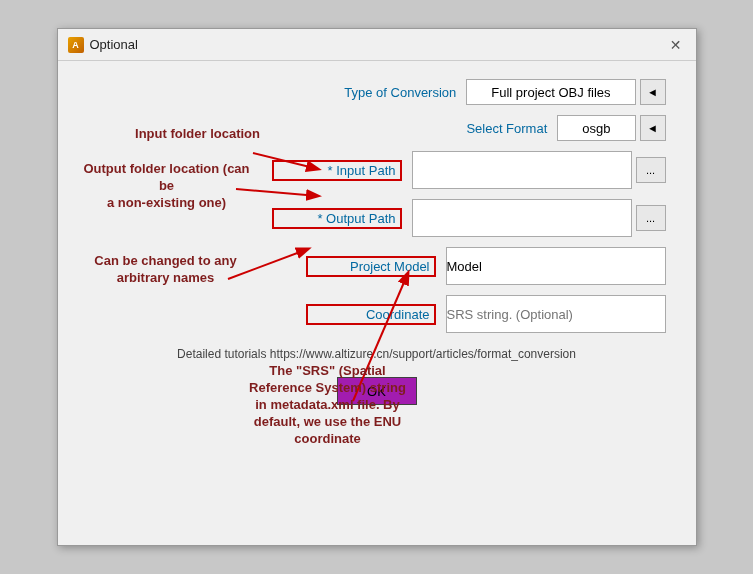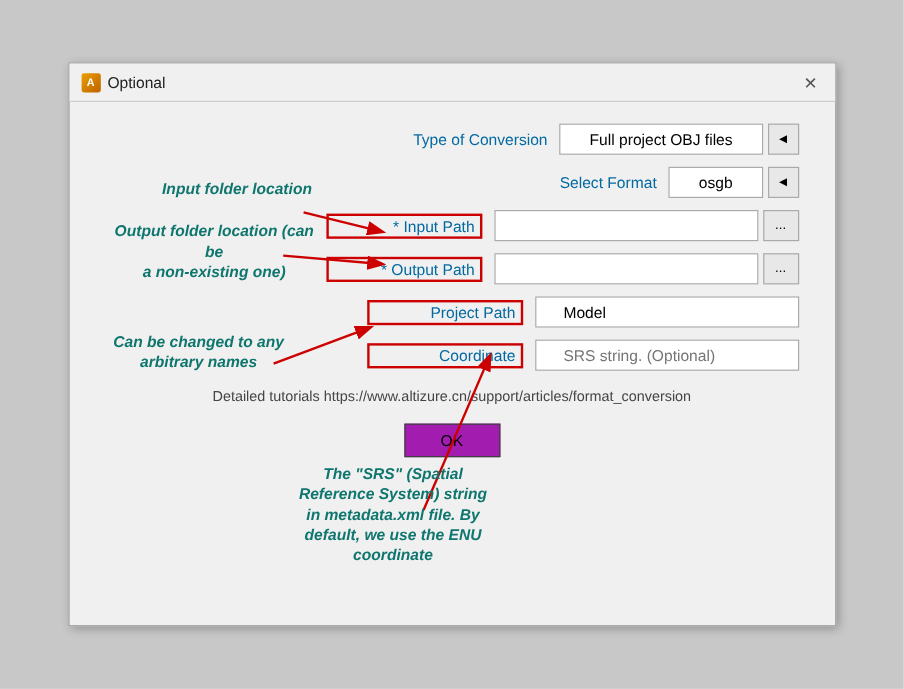--- a/index.html
+++ b/index.html
@@ -104,23 +104,23 @@
       background: #e8e8e8;
       display: flex;
       align-items: center;
       justify-content: center;
       cursor: pointer;
       font-size: 11px;
     }
     .text-input {
       border: 1px solid #aaa;
       background: white;
-      padding: 3px 23px;
-      font-size: 13px;
-      height: 26px;
+      padding: 3px 0;
+      font-size: 13px;
+      height: 38px;
       width: 180px;
       outline: none;
     }
     .text-input-wide {
       width: 220px;
     }
     .browse-btn {
       width: 30px;
       height: 26px;
       border: 1px solid #aaa;
@@ -150,26 +150,25 @@
       height: 28px;
       background: #a21caf;
       border: 1px solid #404040;
       cursor: pointer;
       font-size: 13px;
       text-align: center;
     }
     .annotation-callout {
       position: absolute;
       background: transparent;
-      color: #0f766e;
+      color: #7f1d1d;
       font-weight: bold;
       font-size: 13px;
       line-height: 1.3;
       text-align: center;
-      font-style: italic;
     }
     svg.arrows {
       position: absolute;
       top: 0; left: 0;
       width: 100%;
       height: 100%;
       pointer-events: none;
     }
   </style>
 </head>
@@ -200,21 +199,21 @@
         <marker id="arrowhead" markerWidth="8" markerHeight="6" refX="6" refY="3" orient="auto">
           <polygon points="0 0, 8 3, 0 6" fill="#cc0000"></polygon>
         </marker>
       </defs>
     </svg>
 
     <div class="annotation-callout" style="left: 60px; top: 65px; width: 160px;">
       <span>Input folder location</span>
     </div>
 
-    <div class="annotation-callout" style="left: 36px; top: 100px; width: 170px;">
+    <div class="annotation-callout" style="left: 24px; top: 100px; width: 170px;">
       <span>Output folder location (can be<br>a non-existing one)</span>
     </div>
 
     <div class="annotation-callout" style="left: 28px; top: 192px; width: 160px;">
       <span>Can be changed to any<br>arbitrary names</span>
     </div>
 
     <div class="annotation-callout" style="left: 185px; top: 302px; width: 170px; font-size:13px;">
       <span>The "SRS" (Spatial<br>Reference System) string<br>in metadata.xml file. By<br>default, we use the ENU<br>coordinate</span>
     </div>
@@ -249,21 +248,21 @@
 
     <div class="form-row">
       <span class="form-label highlight-box" style="border:2px solid #cc0000; padding: 1px 4px;">* Output Path</span>
       <div class="form-control-group">
         <input type="text" class="text-input text-input-wide" value="" style="">
         <div class="browse-btn">...</div>
       </div>
     </div>
 
     <div class="form-row">
-      <span class="form-label highlight-box" style="border:2px solid #cc0000; padding: 1px 4px;">Project Path</span>
+      <span class="form-label highlight-box" style="border:2px solid #cc0000; padding: 1px 4px;">Project Model</span>
       <div class="form-control-group">
         <input type="text" class="text-input text-input-wide" value="Model" style="">
       </div>
     </div>
 
     <div class="form-row">
       <span class="form-label highlight-box" style="border:2px solid #cc0000; padding: 1px 4px;">Coordinate</span>
       <div class="form-control-group">
         <input type="text" class="text-input text-input-wide" placeholder="SRS string. (Optional)" style="">
       </div>

